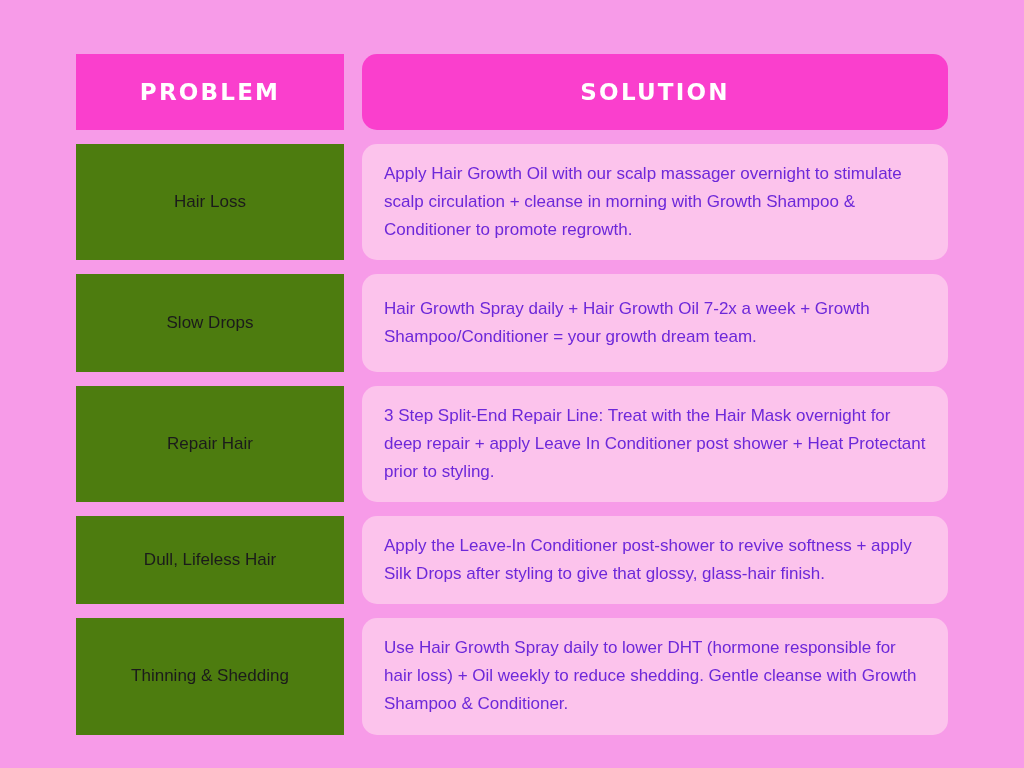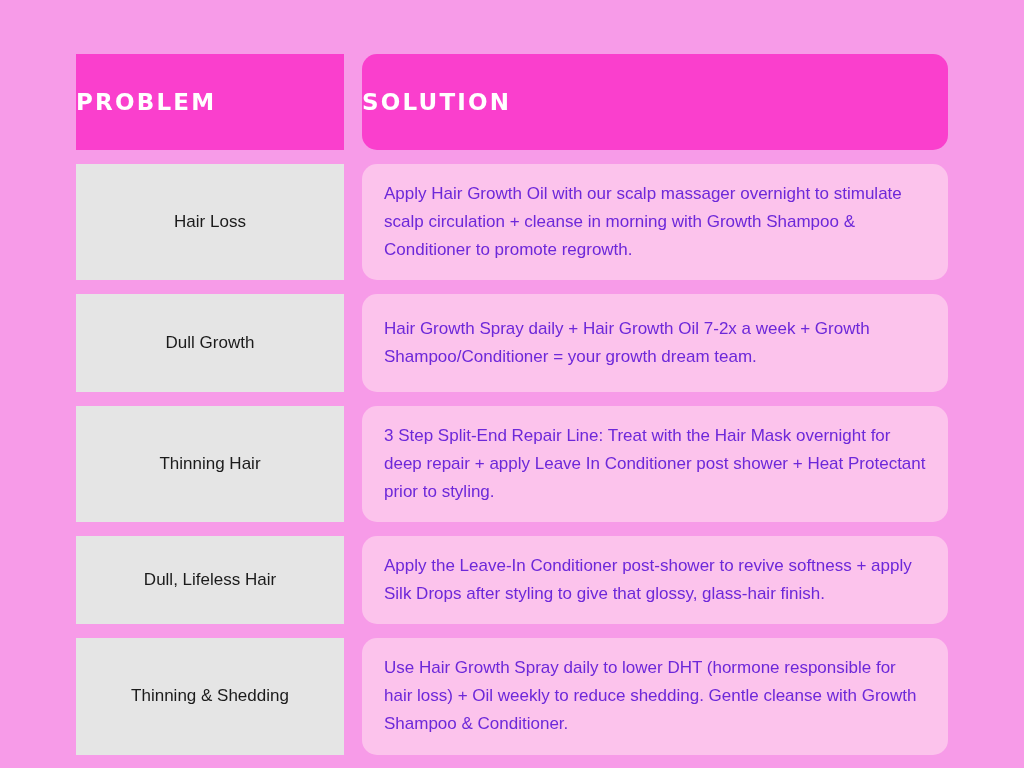--- a/index.html
+++ b/index.html
@@ -43,35 +43,35 @@
     flex: 1 1 auto;
     box-sizing: border-box;
     display: flex;
     align-items: center;
     border-radius: 15px;
   }
   
   .header-row .cell-problem,
   .header-row .cell-solution {
     background: #fa3fcd;
-    height: 96px;
-    justify-content: flex-start;
+    height: 76px;
+    justify-content: center;
   }
   .header-text {
     color: #ffffff;
     font-family: "DejaVu Sans", sans-serif;
     font-weight: bold;
     font-size: 23px;
     letter-spacing: 2.2px;
     text-transform: uppercase;
     line-height: 1;
   }
   
   .body-row .cell-problem {
-    background: #e5e5e5;
+    background: #4d7c0f;
     min-height: 100px;
     padding: 14px 8px;
   }
   .body-row .cell-solution {
     background: #fcc3ec;
     min-height: 100px;
     padding: 16px 22px;
   }
   .problem-text {
     color: #1b1b1b;
@@ -109,30 +109,30 @@
       <div class="cell-problem">
         <span class="problem-text">Hair Loss</span>
       </div>
       <div class="cell-solution">
         <span class="solution-text">Apply Hair Growth Oil with our scalp massager overnight to stimulate scalp circulation + cleanse in morning with Growth Shampoo &amp; Conditioner to promote regrowth.</span>
       </div>
     </div>
 
     <div class="row body-row row-2">
       <div class="cell-problem">
-        <span class="problem-text">Dull Growth</span>
+        <span class="problem-text">Slow Drops</span>
       </div>
       <div class="cell-solution">
         <span class="solution-text">Hair Growth Spray daily + Hair Growth Oil 7-2x a week + Growth Shampoo/Conditioner = your growth dream team.</span>
       </div>
     </div>
 
     <div class="row body-row row-3">
       <div class="cell-problem">
-        <span class="problem-text">Thinning Hair</span>
+        <span class="problem-text">Repair Hair</span>
       </div>
       <div class="cell-solution">
         <span class="solution-text">3 Step Split-End Repair Line: Treat with the Hair Mask overnight for deep repair + apply Leave In Conditioner post shower + Heat Protectant prior to styling.</span>
       </div>
     </div>
 
     <div class="row body-row row-5">
       <div class="cell-problem">
         <span class="problem-text">Dull, Lifeless Hair</span>
       </div>

